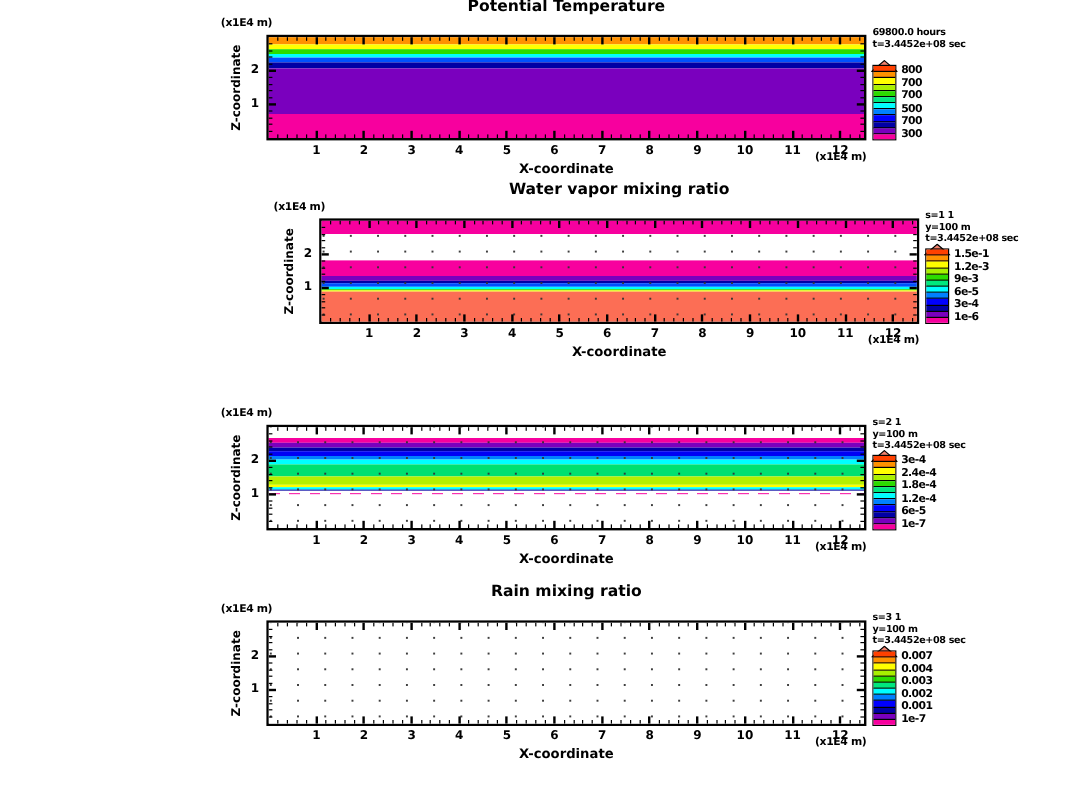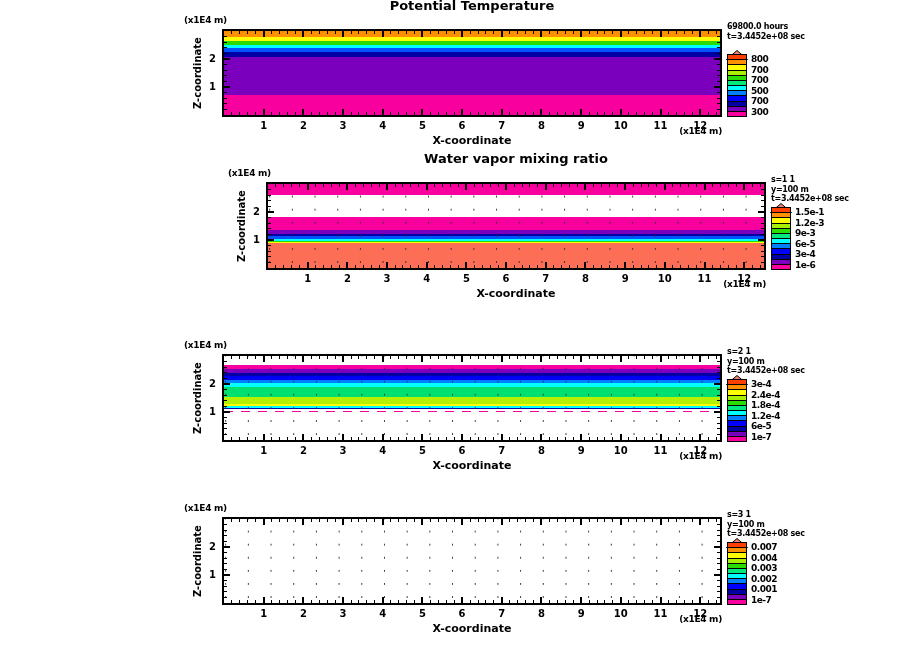--- a/index.html
+++ b/index.html
@@ -683,20 +683,21 @@
       <div class="cb-label" style="top: 85.8px;">1.2e-4</div>
       <div class="cb-label" style="top: 96.3px;">6e-5</div>
       <div class="cb-label" style="top: 106.8px;">1e-7</div>
       <div class="annot">
         <div>s=2 1</div>
         <div>y=100 m</div>
         <div>t=3.4452e+08 sec</div>
       </div>
     </div>
     <div class="panel" style="top: 488px;">
+      <div class="title">Rain mixing ratio</div>
       <div class="unit-tl">(x1E4 m)</div>
       <div class="zlabel">Z-coordinate</div>
       <div class="plot">
         <div class="bands">
           <div class="band" style="height: 100%; background: rgb(255, 255, 255);"></div>
         </div>
         <div class="dots"></div>
         <div class="tick" style="left: 7.4px; top: 0px; width: 1px; height: 3px;"></div>
         <div class="tick" style="left: 7.4px; bottom: 0px; width: 1px; height: 3px;"></div>
         <div class="tick" style="left: 15.4px; top: 0px; width: 1px; height: 3px;"></div>

